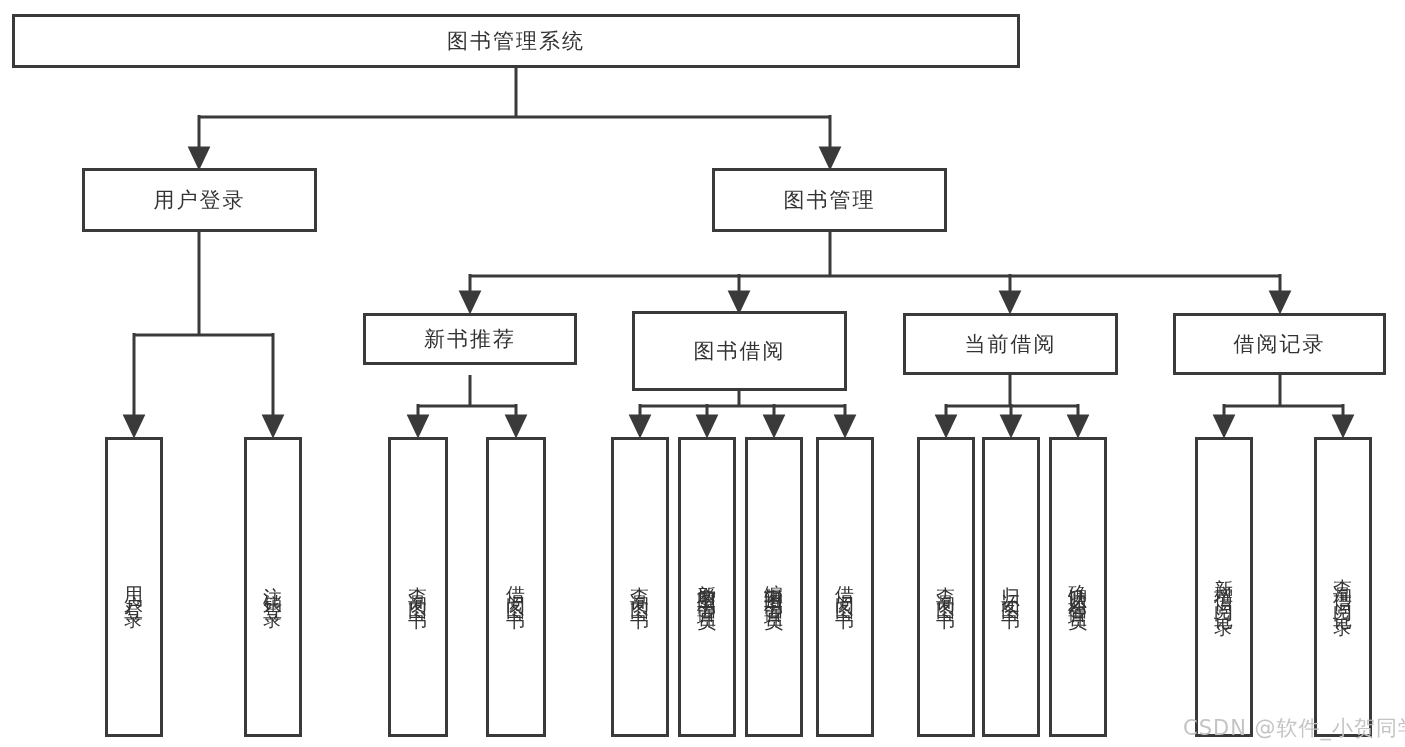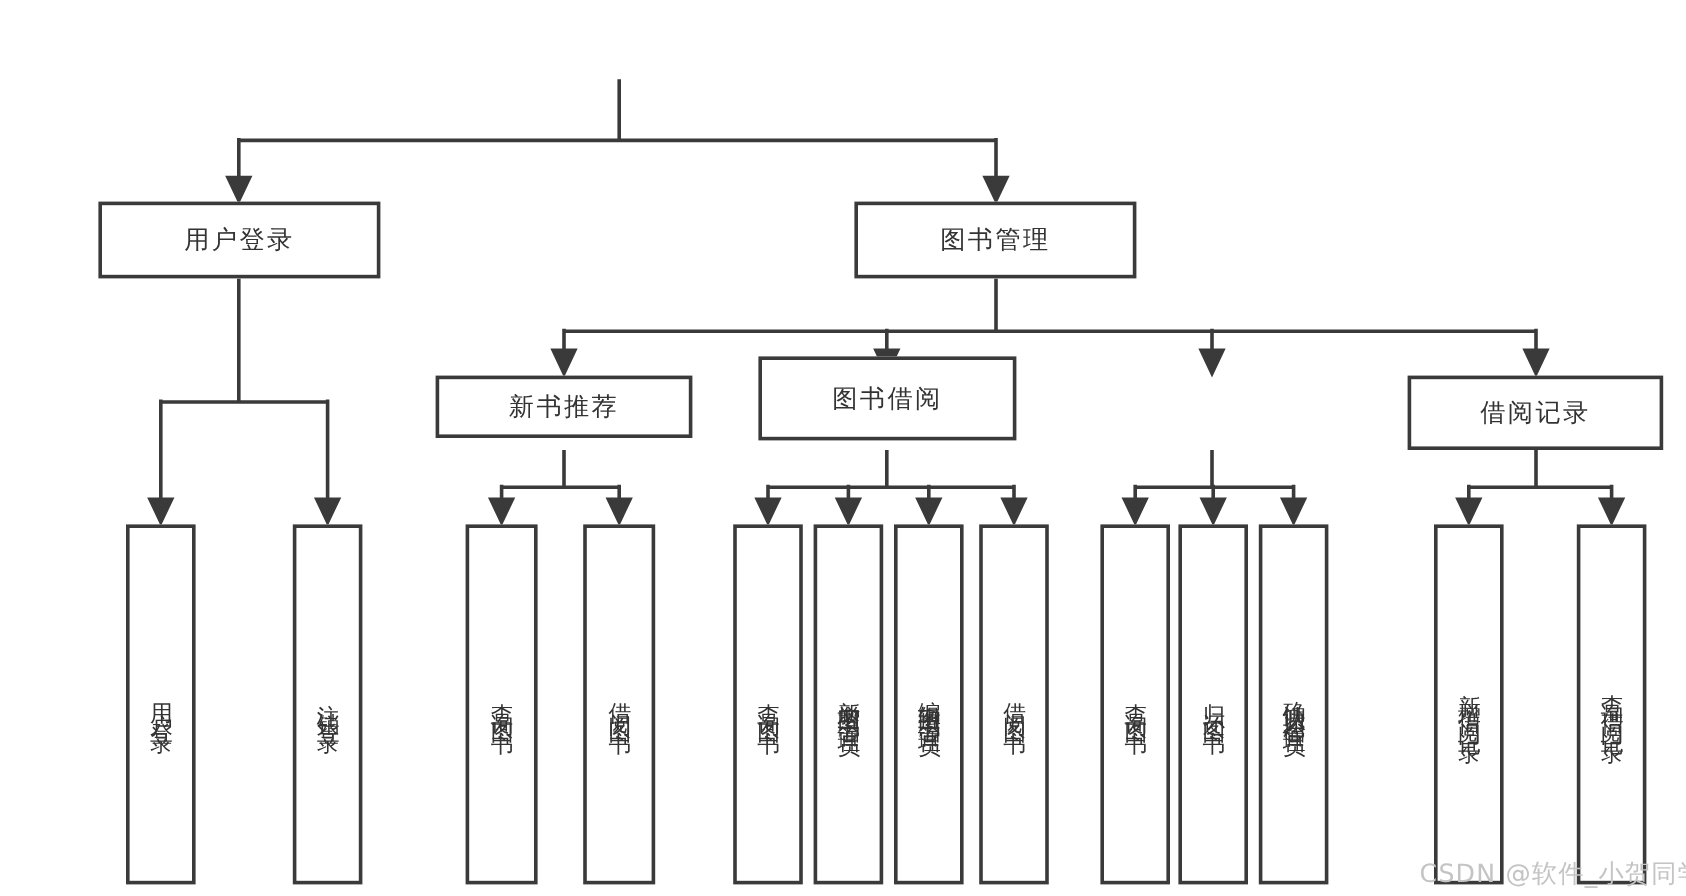--- a/index.html
+++ b/index.html
@@ -89,33 +89,39 @@
       </g>
 
       <g>
         <path fill="none" d="M1280,375 V406 M1224,406 H1343 M1224,404 V418 M1343,404 V418"></path>
         <polygon points="1215,416 1233,416 1224,435"></polygon>
         <polygon points="1334,416 1352,416 1343,435"></polygon>
       </g>
     </g>
   </svg>
 
+  <div class="node h" style="left:12px;top:14px;width:1008px;height:54px">
+    <span>图书管理系统</span>
+  </div>
 
   <div class="node h" style="left:82px;top:168px;width:235px;height:64px">
     <span>用户登录</span>
   </div>
   <div class="node h" style="left:712px;top:168px;width:235px;height:64px">
     <span>图书管理</span>
   </div>
 
   <div class="node h" style="left:363px;top:313px;width:214px;height:52px">
     <span>新书推荐</span>
   </div>
-  <div class="node h" style="left:632px;top:297px;width:215px;height:70px">
+  <div class="node h" style="left:632px;top:311px;width:215px;height:80px">
     <span>图书借阅</span>
+  </div>
+  <div class="node h" style="left:903px;top:313px;width:215px;height:62px">
+    <span>当前借阅</span>
   </div>
   <div class="node h" style="left:1173px;top:313px;width:213px;height:62px">
     <span>借阅记录</span>
   </div>
 
   <div class="node v" style="left:105px;top:437px;width:58px;height:300px">
     <span>用户登录</span>
   </div>
   <div class="node v" style="left:244px;top:437px;width:58px;height:300px">
     <span>注销登录</span>

